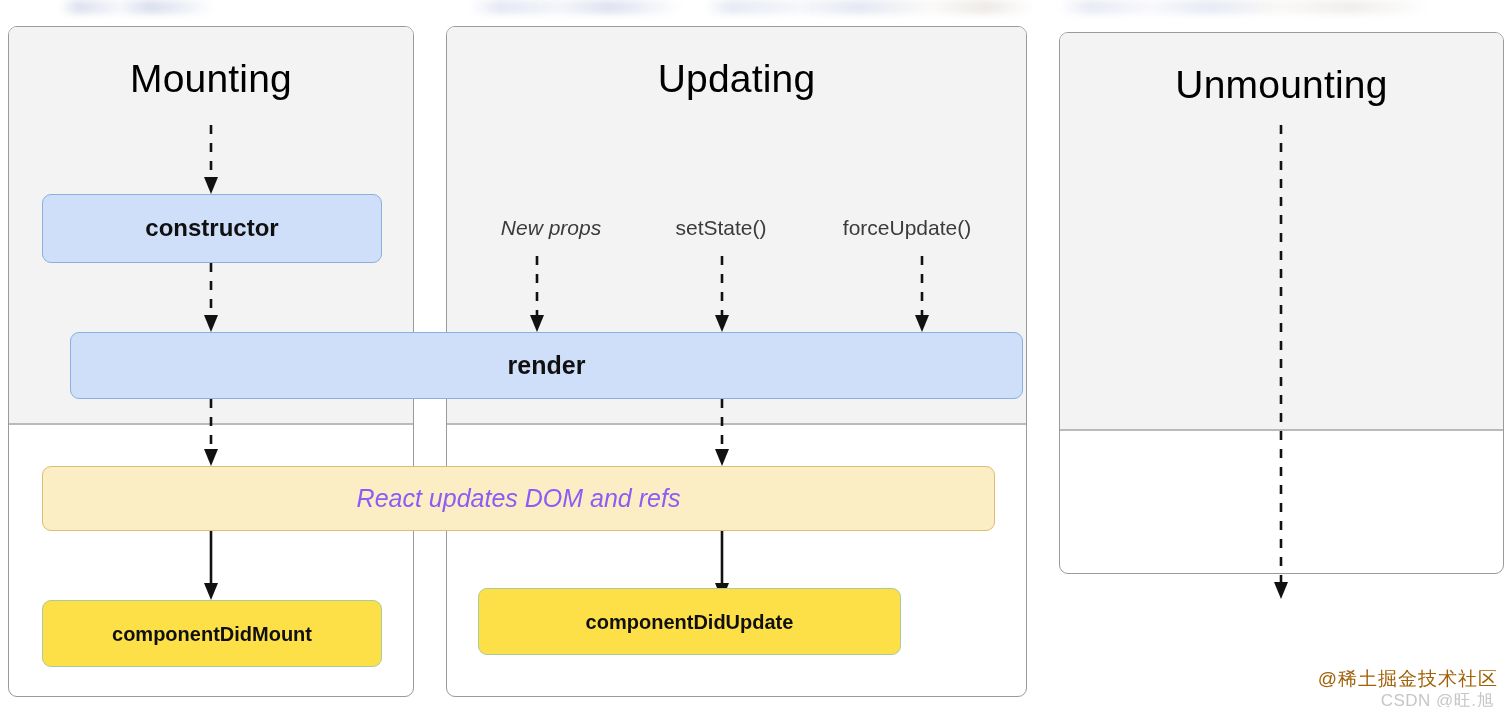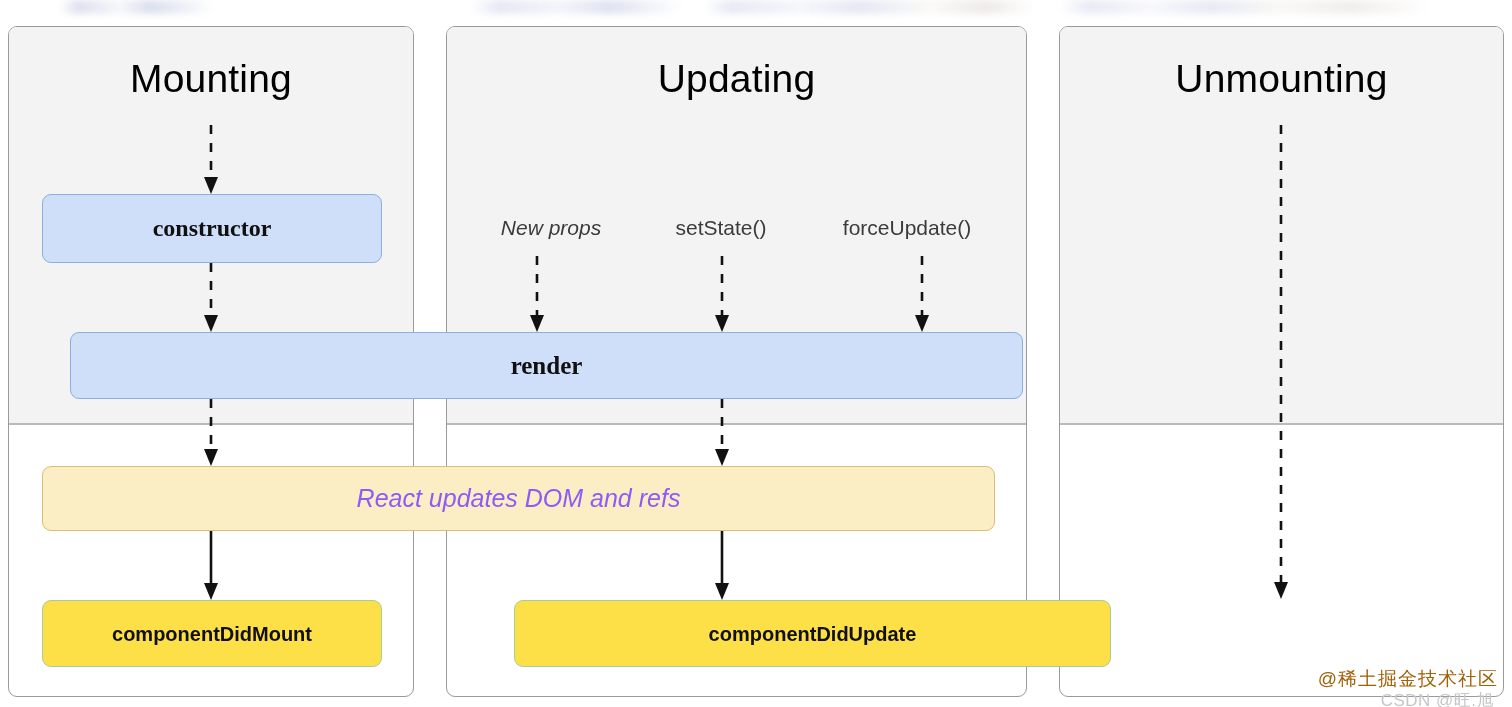--- a/index.html
+++ b/index.html
@@ -56,21 +56,21 @@
     position: absolute;
     left: 0; right: 0; top: 0;
     background: #f2f3f2;
     border-bottom: 2px solid #b9bab9;
     border-radius: 8px 8px 0 0;
     box-sizing: border-box;
   }
 
   #panel-mounting   { left: 8px;    top: 26px; width: 406px; height: 671px; }
   #panel-updating   { left: 446px;  top: 26px; width: 581px; height: 671px; }
-  #panel-unmounting { left: 1059px; top: 26px; width: 445px; height: 671px; }
+  #panel-unmounting { left: 1059px; top: 32px; width: 445px; height: 542px; }
 
   #panel-mounting   .render-phase { height: 398px; }
   #panel-updating   .render-phase { height: 398px; }
   #panel-unmounting .render-phase { height: 398px; }
 
   .phase-title {
     position: absolute;
     left: 0; right: 0;
     top: 32px;
     text-align: center;
@@ -93,21 +93,20 @@
     z-index: 5;
   }
   .lc-box .lc-label { line-height: 1.1; }
 
   .lc-blue {
     background: #cfdff9;
     border: 1.5px solid #8ab0dd;
     color: #101010;
     font-weight: bold;
     font-size: 24px;
-    font-family: Liberation Serif, serif;
   }
   .lc-green {
     background: #fde047;
     border: 1.5px solid #a9cb9e;
     color: #101010;
     font-weight: bold;
     font-size: 20px;
   }
   .lc-yellow {
     background: #fbeec4;
@@ -115,21 +114,21 @@
     color: #8b5cf6;
     font-style: italic;
     font-weight: 400;
     font-size: 25px;
   }
 
   #box-constructor          { left: 42px;   top: 194px; width: 340px;  height: 69px; }
   #box-render               { left: 42px;   top: 332px; width: 953px;  height: 67px; font-size: 25px; margin-left: 28px; }
   #box-react-updates        { left: 42px;   top: 466px; width: 953px;  height: 65px; }
   #box-componentdidmount    { left: 42px;   top: 600px; width: 340px;  height: 67px; }
-  #box-componentdidupdate   { left: 478px;  top: 600px; width: 597px;  height: 67px; margin-left: 36px; }
+  #box-componentdidupdate   { left: 478px;  top: 588px; width: 423px;  height: 67px; }
   #box-componentwillunmount { left: 1092px; top: 599px; width: 378px;  height: 69px; }
 
   
   .trigger-label {
     position: absolute;
     top: 216px;
     font-size: 21px;
     color: #3b3b3b;
     white-space: nowrap;
     transform: translateX(-50%);

